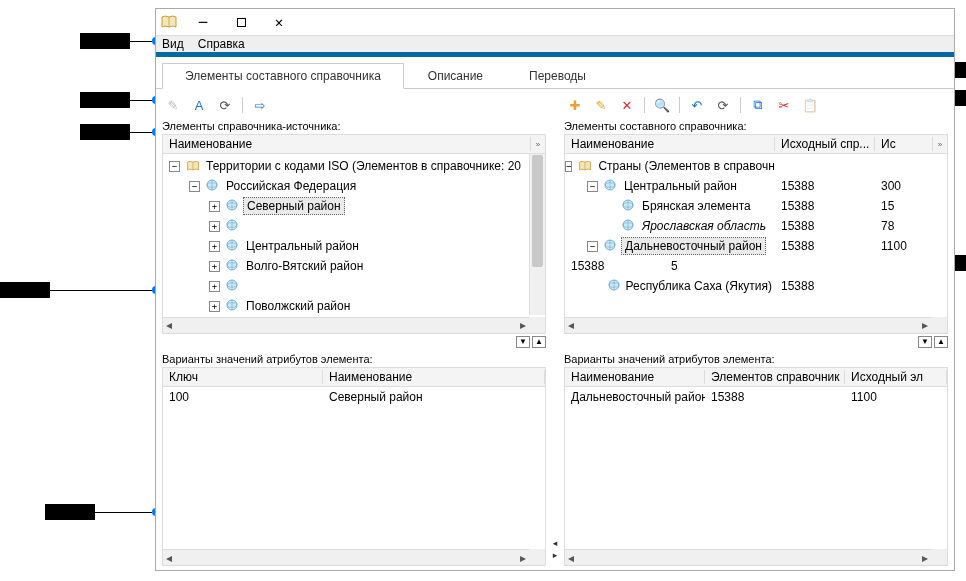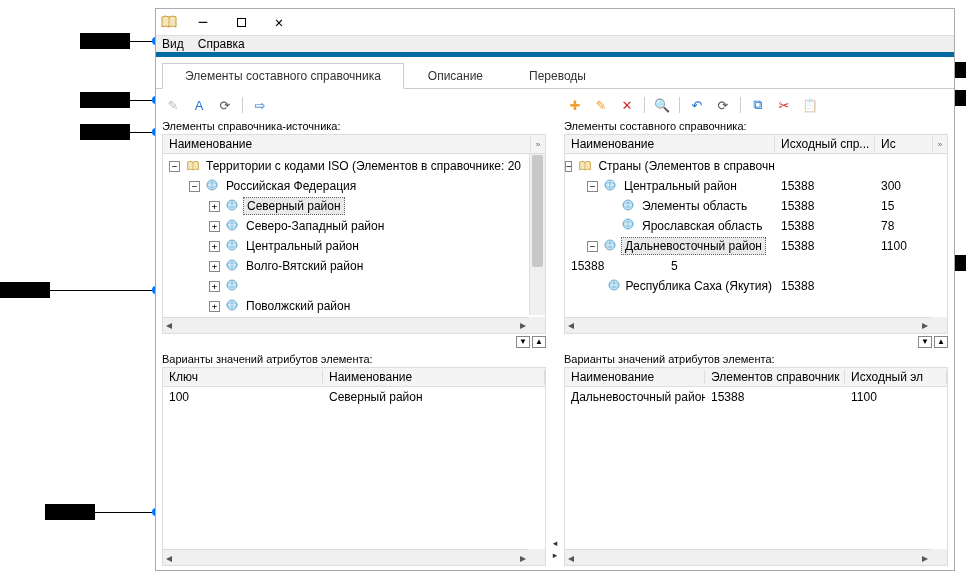--- a/index.html
+++ b/index.html
@@ -192,21 +192,20 @@
               <span class="label sel">Северный район</span>
             </div>
             <div class="tree-row">
               <span class="spacer" style="width:46px"></span>
               <span class="collapse">+</span>
               <span class="nodeicon"><svg width="12" height="12" viewBox="0 0 12 12">
                   <circle cx="6" cy="6" r="5" fill="#cde9f7" stroke="#5aa0c8" stroke-width="0.8"></circle>
                   <ellipse cx="6" cy="6" rx="5" ry="2.2" fill="none" stroke="#5aa0c8" stroke-width="0.5"></ellipse>
                   <line x1="6" y1="1" x2="6" y2="11" stroke="#5aa0c8" stroke-width="0.5"></line>
                 </svg></span>
-              <span class="label">Северо-Западный район</span>
             </div>
             <div class="tree-row">
               <span class="spacer" style="width:46px"></span>
               <span class="collapse">+</span>
               <span class="nodeicon"><svg width="12" height="12" viewBox="0 0 12 12">
                   <circle cx="6" cy="6" r="5" fill="#cde9f7" stroke="#5aa0c8" stroke-width="0.8"></circle>
                   <ellipse cx="6" cy="6" rx="5" ry="2.2" fill="none" stroke="#5aa0c8" stroke-width="0.5"></ellipse>
                   <line x1="6" y1="1" x2="6" y2="11" stroke="#5aa0c8" stroke-width="0.5"></line>
                 </svg></span>
               <span class="label">Центральный район</span>
@@ -339,27 +338,27 @@
             </div>
             <div class="tree-row">
               <div class="cell" style="width:210px; display:flex; align-items:center;">
                 <span class="spacer" style="width:40px"></span>
                 <span class="spacer" style="width:14px"></span>
                 <span class="nodeicon"><svg width="12" height="12" viewBox="0 0 12 12">
                     <circle cx="6" cy="6" r="5" fill="#cde9f7" stroke="#5aa0c8" stroke-width="0.8"></circle>
                     <ellipse cx="6" cy="6" rx="5" ry="2.2" fill="none" stroke="#5aa0c8" stroke-width="0.5"></ellipse>
                     <line x1="6" y1="1" x2="6" y2="11" stroke="#5aa0c8" stroke-width="0.5"></line>
                   </svg></span>
-                <span class="label">Элементы область</span>
+                <span class="label">Брянская элемента</span>
               </div>
               <div class="cell" style="width:100px; padding-left:6px;">15388</div>
               <div class="cell" style="flex:1; padding-left:6px;">15</div>
             </div>
             <div class="tree-row">
-              <div class="cell" style="width:210px; display:flex; align-items:flex-start;">
+              <div class="cell" style="width:210px; display:flex; align-items:center;font-style:italic;">
                 <span class="spacer" style="width:40px"></span>
                 <span class="spacer" style="width:14px"></span>
                 <span class="nodeicon"><svg width="12" height="12" viewBox="0 0 12 12">
                     <circle cx="6" cy="6" r="5" fill="#cde9f7" stroke="#5aa0c8" stroke-width="0.8"></circle>
                     <ellipse cx="6" cy="6" rx="5" ry="2.2" fill="none" stroke="#5aa0c8" stroke-width="0.5"></ellipse>
                     <line x1="6" y1="1" x2="6" y2="11" stroke="#5aa0c8" stroke-width="0.5"></line>
                   </svg></span>
                 <span class="label">Ярославская область</span>
               </div>
               <div class="cell" style="width:100px; padding-left:6px;">15388</div>

